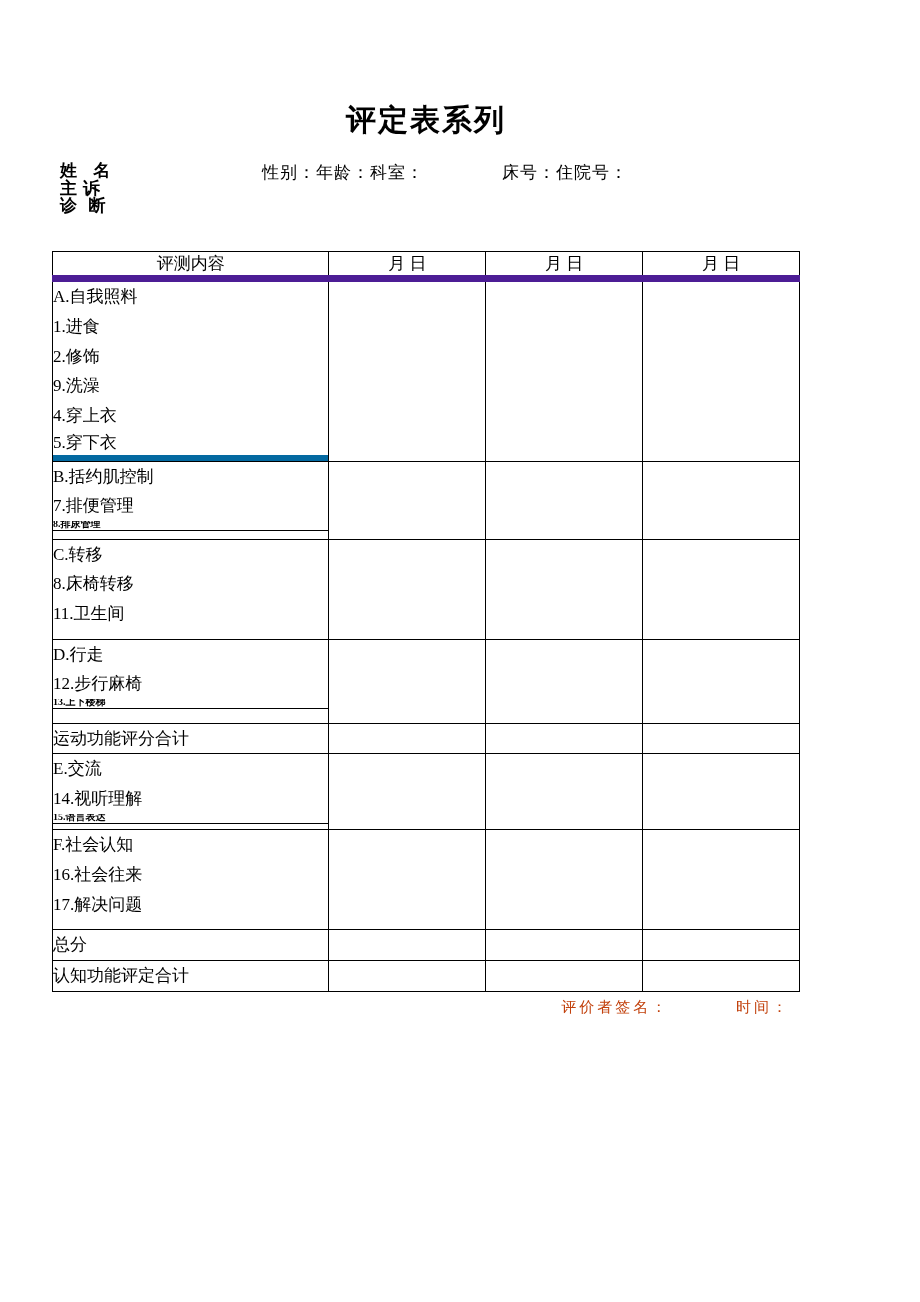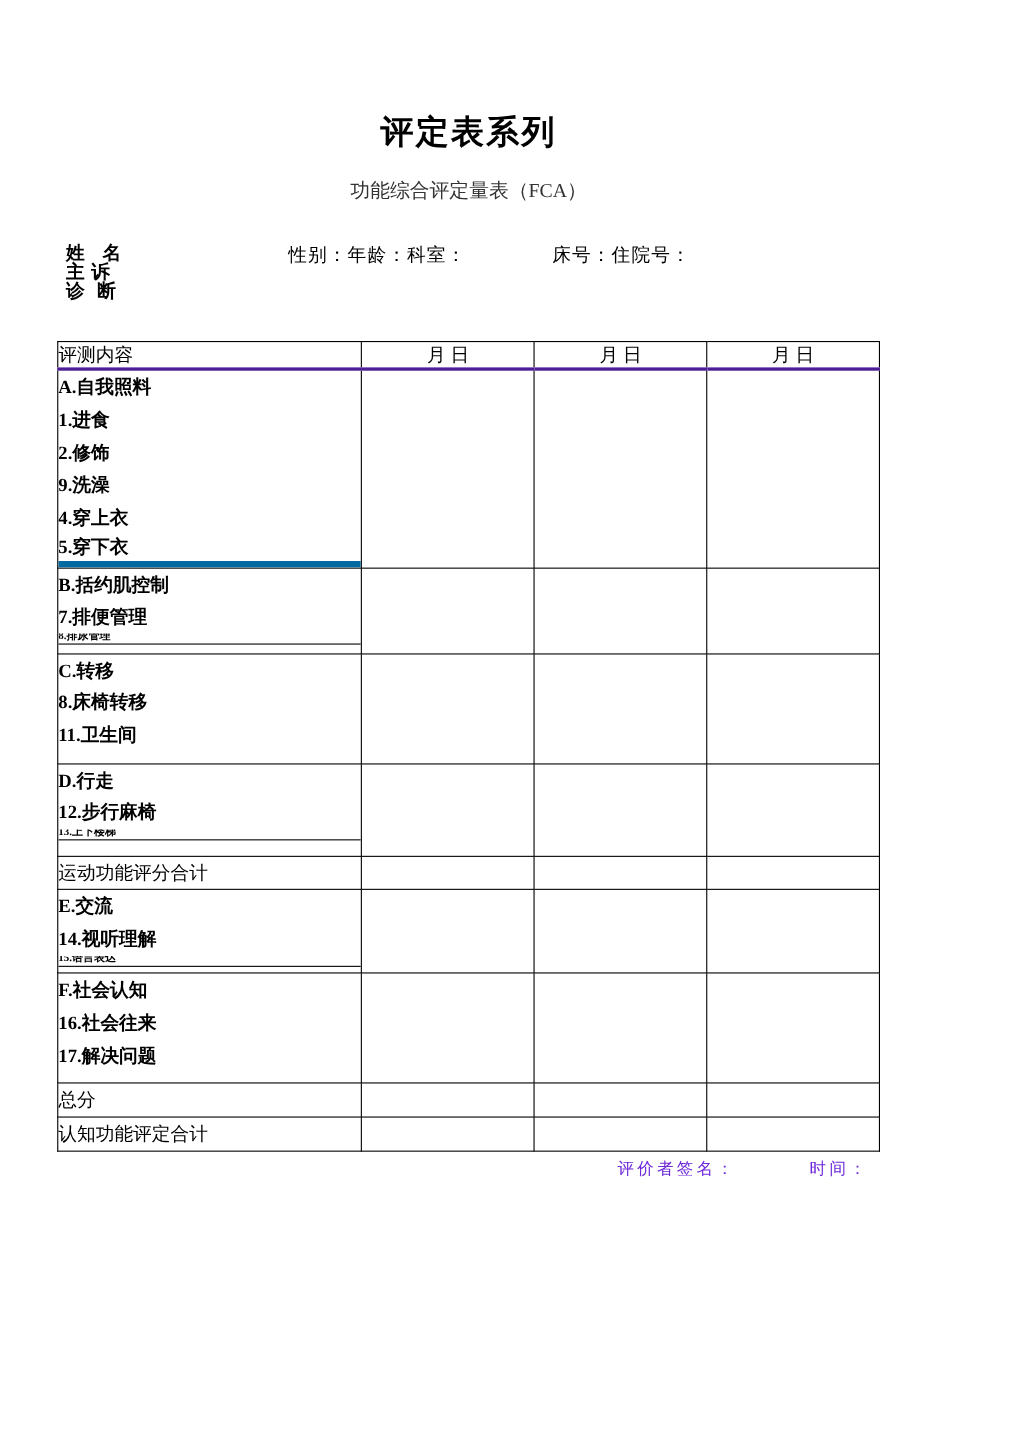--- a/index.html
+++ b/index.html
@@ -84,30 +84,31 @@
       width: 37%;
     }
     .col-date {
       width: 21%;
       text-align: center;
       font-weight: normal;
       font-size: 15px;
       padding: 4px 0;
     }
     .header-row td {
-      border-bottom: 3px solid #4c1d95;
+      border-bottom: 7px solid #4c1d95;
+      text-align: center;
     }
     .content-cell {
       position: relative;
       overflow: hidden;
       padding: 2px 4px 0px 4px;
     }
     .item-line {
       font-size: 17px;
-      font-weight: bold;
+      font-weight: normal;
       line-height: 1.75;
       white-space: nowrap;
     }
     .item-cut {
       font-size: 10px;
       font-weight: bold;
       line-height: 0.5;
       white-space: nowrap;
       overflow: hidden;
       height: 10px;
@@ -120,34 +121,33 @@
     .group-d { height: 84px; }
     .group-motor { height: 30px; }
     .group-e { height: 76px; }
     .group-f { height: 100px; }
     .group-cog { height: 30px; }
     .group-total { height: 30px; }
     .footer {
       text-align: right;
       margin-top: 6px;
       font-size: 15px;
-      color: #6d28d9;
+      color: #c2410c;
       padding-right: 10px;
       letter-spacing: 3px;
     }
     .footer-sig {
       margin-right: 60px;
     }
   </style>
 </head>
 <body>
 
 <div class="page">
   <h1 class="title">评定表系列</h1>
-  <div class="subtitle">功能综合评定量表（FCA）</div>
 
   <div class="info-area">
     <div class="info-left">
       <span class="xm">姓 名</span>
       <span class="zs">
         <span>主</span><span style="letter-spacing:0">诉</span>
       </span>
       <span class="zd">
         <span>诊</span>&nbsp;&nbsp;<span>断</span>
       </span>

